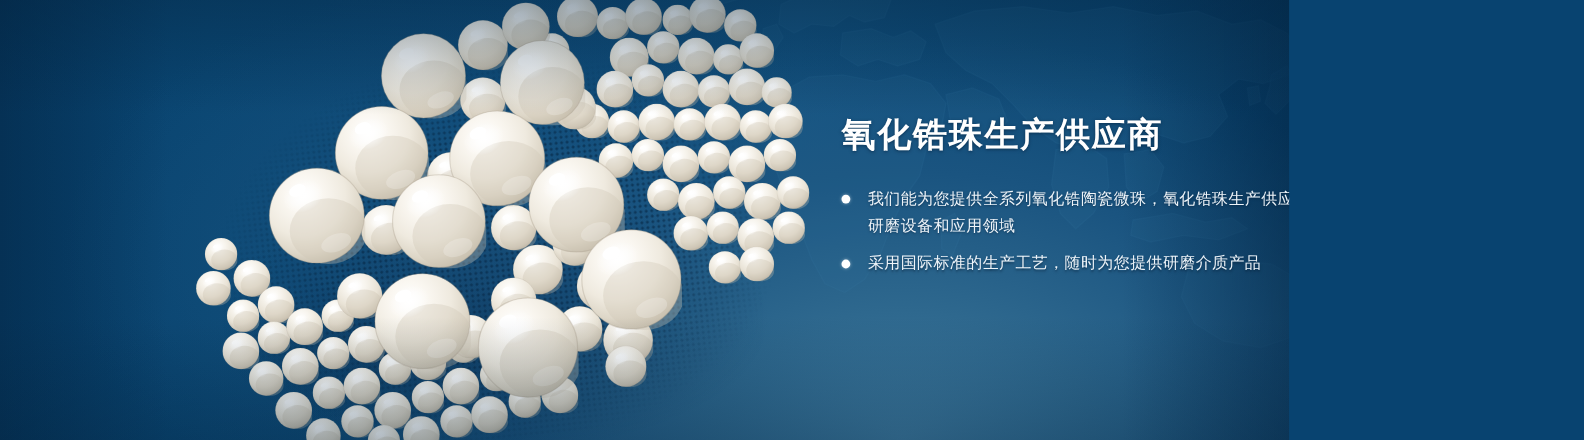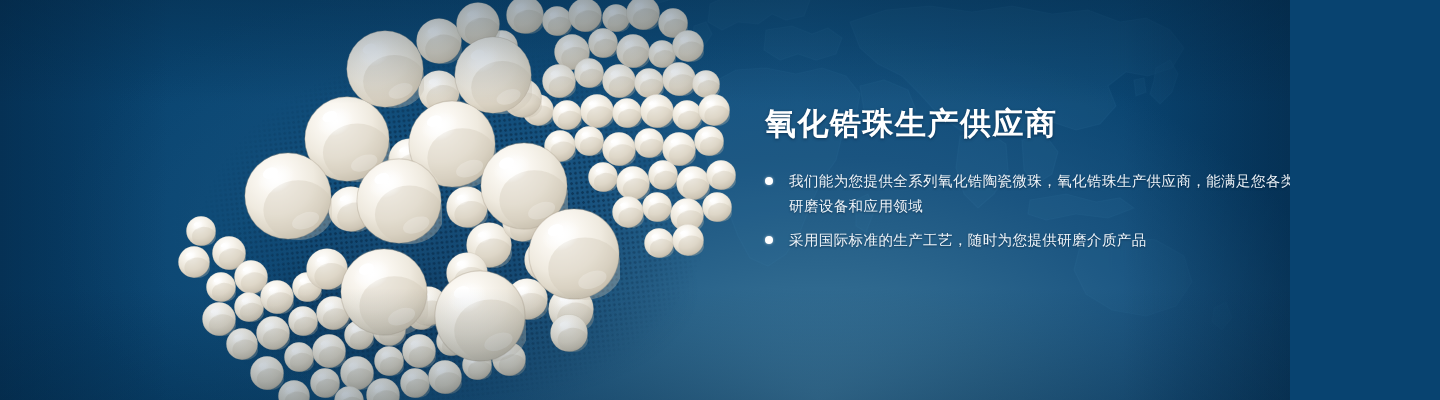--- a/index.html
+++ b/index.html
@@ -3,21 +3,21 @@
 <meta charset="utf-8">
 <title>Banner</title>
 <style>
   * { margin:0; padding:0; box-sizing:border-box; }
   html, body {
     width:1440px; height:400px; overflow:hidden;
     font-family:"DejaVu Sans","Liberation Sans",sans-serif;
     background:#084370;
   }
   .banner {
-    position:relative; width:1290px; height:400px; overflow:hidden;
+    position:relative; width:1172px; height:400px; overflow:hidden;
     background:#084370;
   }
 
   
   .bg-base {
     position:absolute; inset:0;
     background:
       radial-gradient(ellipse 620px 420px at 820px 400px, #3f7ba0 0%, #2e688e 28%, #1a5480 58%, rgba(8,67,112,0) 88%),
       radial-gradient(ellipse 520px 340px at 430px 230px, #17527e 0%, rgba(10,70,114,0) 72%),
       linear-gradient(90deg, #073f6b 0%, #0a4672 16%, #0d4a78 40%, #11507e 62%, #0b4672 84%, #073f6b 100%);

